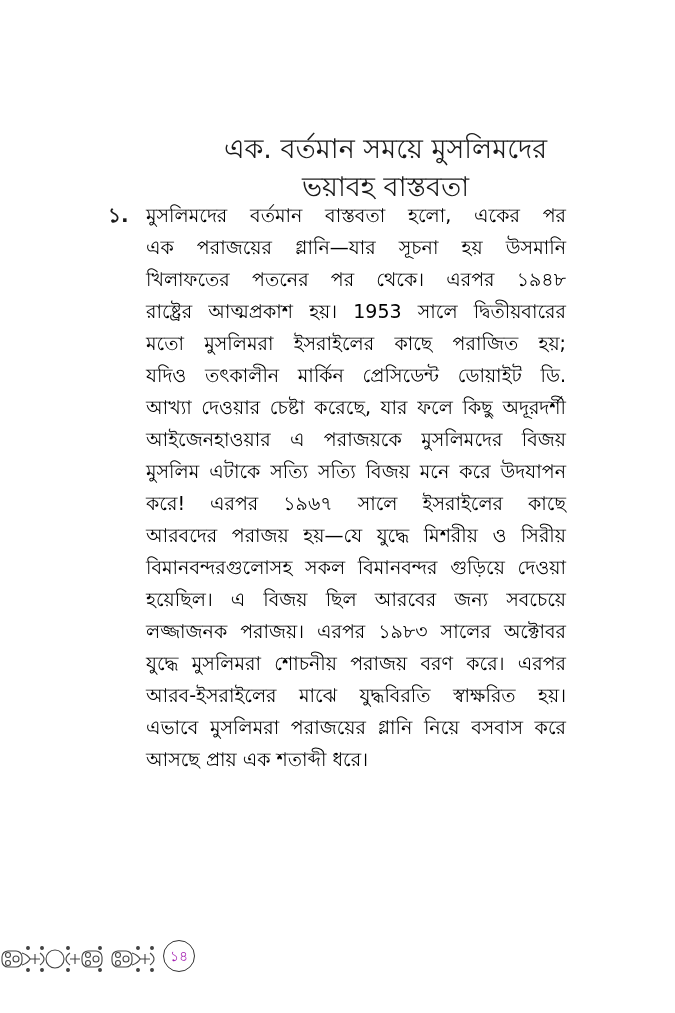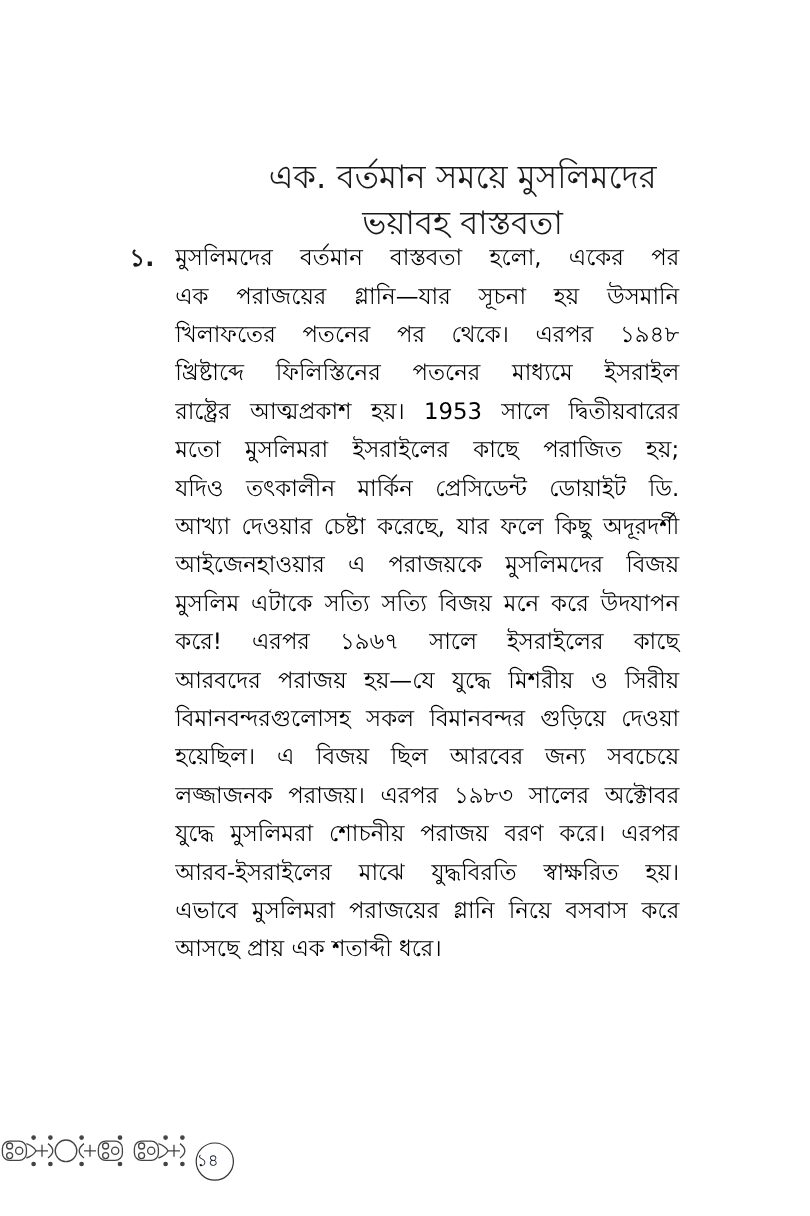--- a/index.html
+++ b/index.html
@@ -25,40 +25,39 @@
   }
   .item-line {
     display: block; font-size: 19px; line-height: 32px; height: 32px;
     text-align: justify; text-align-last: justify; white-space: nowrap;
     color: #000000; overflow: visible;
   }
   .item-line.last { text-align-last: left; }
   .footer { position: absolute; left: 0; top: 940px; height: 40px; width: 675px; }
   .ornament { position: absolute; left: 0; top: 2px; }
   .page-number {
-    position: absolute; left: 163px; top: 12px; width: 30px; height: 30px;
+    position: absolute; left: 163px; top: 0; width: 30px; height: 30px;
     border: 1.5px solid #333; border-radius: 50%;
-    font-size: 14px; line-height: 30px; color: #0f172a;
+    font-size: 14px; line-height: 30px; text-align: center; color: #a21caf;
   }
 </style>
 </head>
 <body>
 
 <h1 class="page-title">
   <span>এক. বর্তমান সময়ে মুসলিমদের</span>
   <span>ভয়াবহ বাস্তবতা</span>
 </h1>
 
 <div class="list-item">
   <div class="item-number">১.</div>
   <div class="item-text">
     <span class="item-line">মুসলিমদের বর্তমান বাস্তবতা হলো, একের পর</span>
     <span class="item-line">এক পরাজয়ের গ্লানি—যার সূচনা হয় উসমানি</span>
     <span class="item-line">খিলাফতের পতনের পর থেকে। এরপর ১৯৪৮</span>
-    <span class="item-line">খ্রিষ্টাব্দে ফিলিস্তিনের পতনের মাধ্যমে ইসরাইল</span>
     <span class="item-line">রাষ্ট্রের আত্মপ্রকাশ হয়। 1953 সালে দ্বিতীয়বারের</span>
     <span class="item-line">মতো মুসলিমরা ইসরাইলের কাছে পরাজিত হয়;</span>
     <span class="item-line">যদিও তৎকালীন মার্কিন প্রেসিডেন্ট ডোয়াইট ডি.</span>
     <span class="item-line">আখ্যা দেওয়ার চেষ্টা করেছে, যার ফলে কিছু অদূরদর্শী</span>
     <span class="item-line">আইজেনহাওয়ার এ পরাজয়কে মুসলিমদের বিজয়</span>
     <span class="item-line">মুসলিম এটাকে সত্যি সত্যি বিজয় মনে করে উদযাপন</span>
     <span class="item-line">করে! এরপর ১৯৬৭ সালে ইসরাইলের কাছে</span>
     <span class="item-line">আরবদের পরাজয় হয়—যে যুদ্ধে মিশরীয় ও সিরীয়</span>
     <span class="item-line">বিমানবন্দরগুলোসহ সকল বিমানবন্দর গুড়িয়ে দেওয়া</span>
     <span class="item-line">হয়েছিল। এ বিজয় ছিল আরবের জন্য সবচেয়ে</span>

